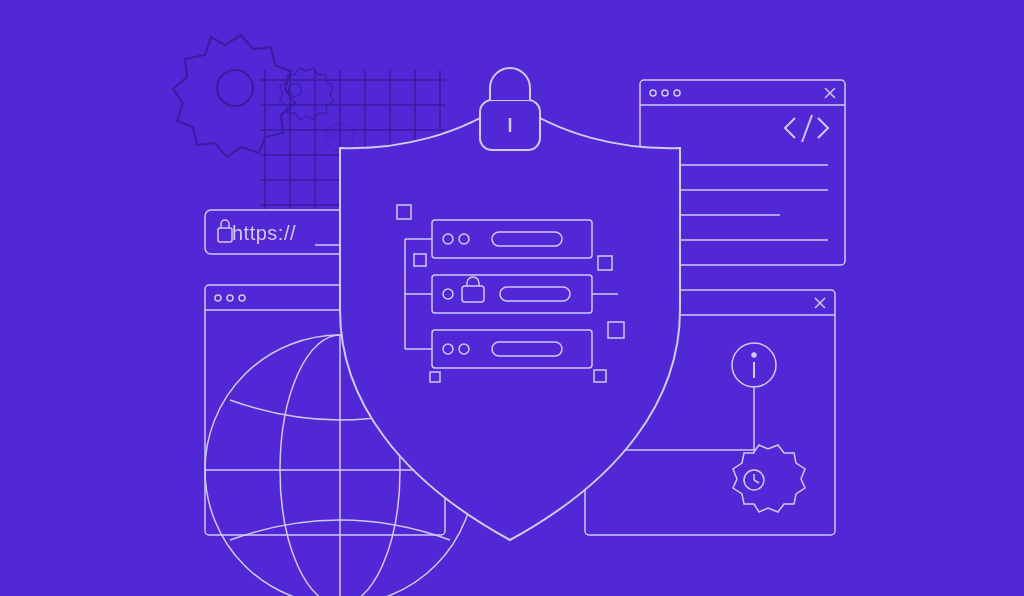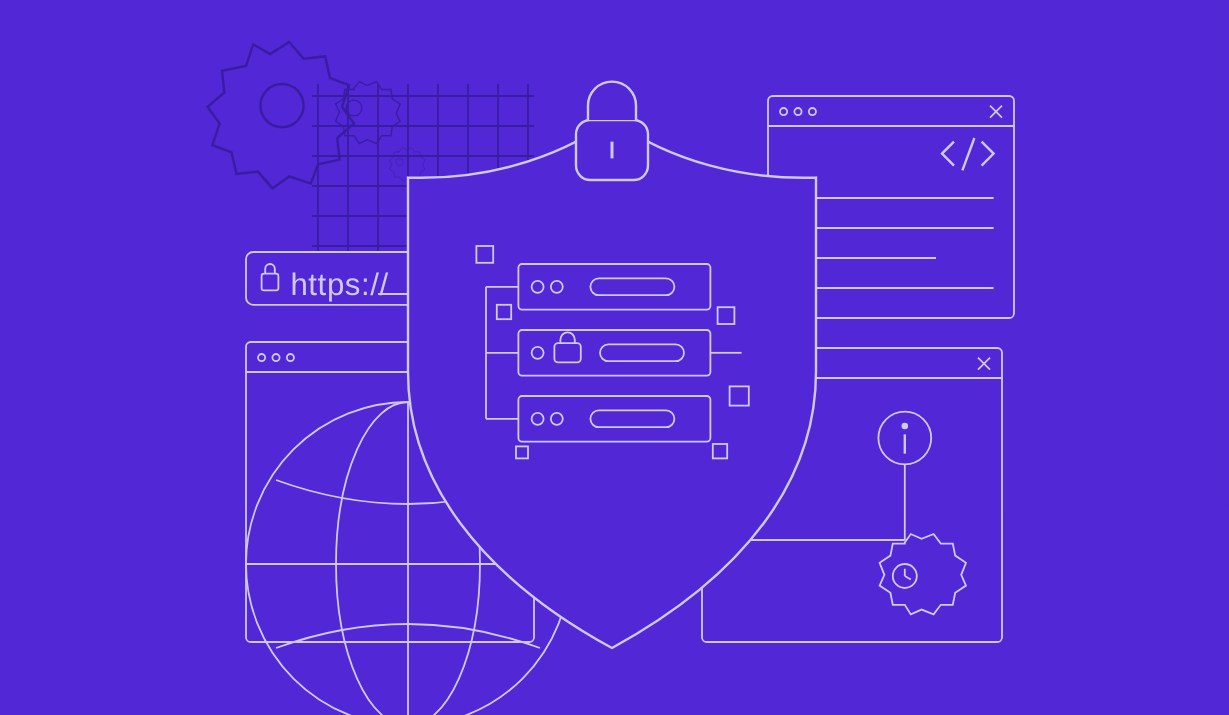--- a/index.html
+++ b/index.html
@@ -11,24 +11,24 @@
     overflow: hidden;
     font-family: sans-serif;
   }
   .canvas {
     position: absolute;
     inset: 0;
   }
   svg { display: block; }
   .url-text {
     position: absolute;
-    left: 242px;
+    left: 232px;
     top: 222px;
     color: #d0c8f5;
-    font-size: 26px;
+    font-size: 20px;
     font-weight: 400;
     letter-spacing: 0.5px;
   }
 </style>
 </head>
 <body>
 
 <div class="canvas">
 <svg width="1024" height="596" viewBox="0 0 1024 596">
 

